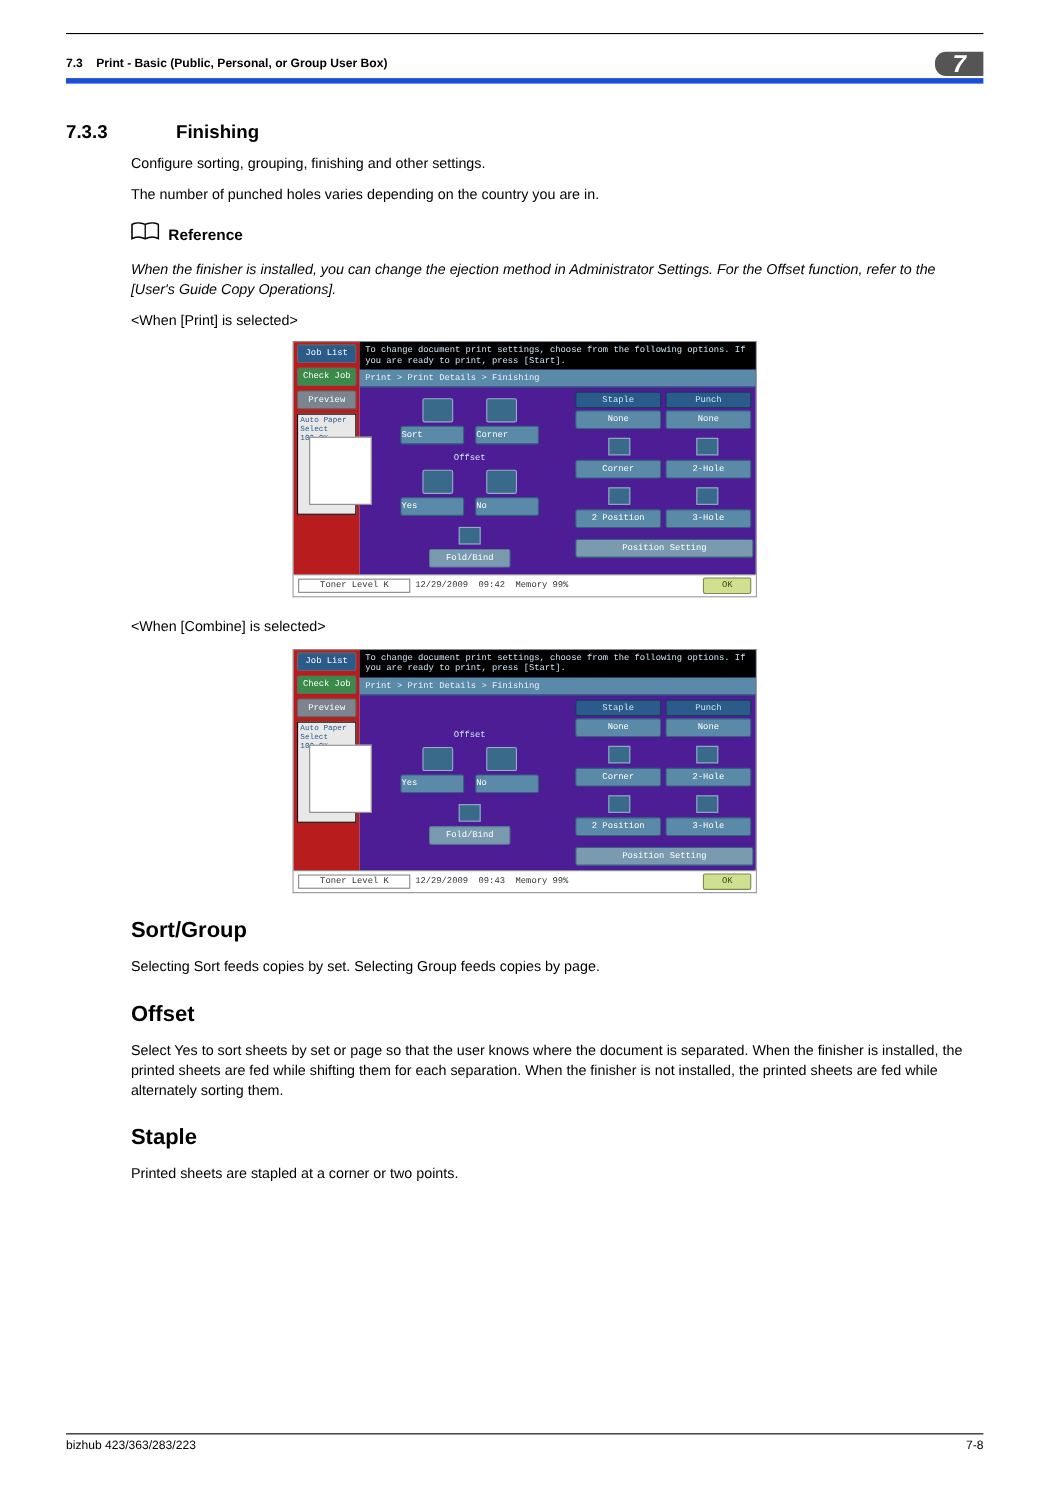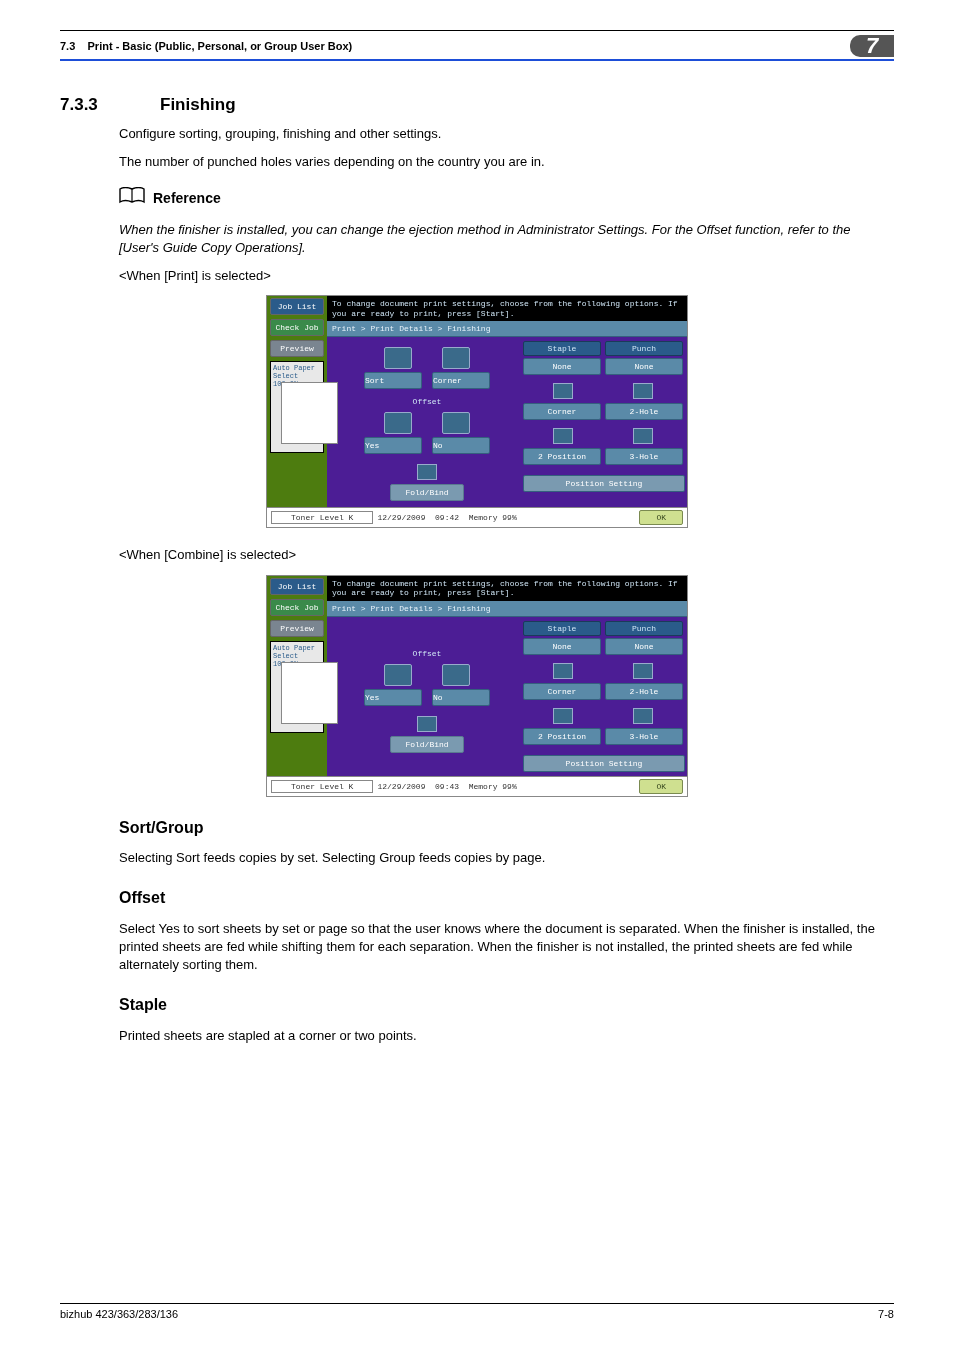--- a/index.html
+++ b/index.html
@@ -1,33 +1,33 @@
 <!DOCTYPE html>
 <html><head>
 <meta charset="utf-8">
 <style>
   html,body{margin:0;padding:0;background:#fff;font-family:Arial,Helvetica,sans-serif;color:#000;}
   .page{width:954px;min-height:1350px;margin:0 auto;position:relative;box-sizing:border-box;padding:30px 60px 40px 60px;}
-  .hdr{display:flex;justify-content:space-between;align-items:center;border-top:1px solid #000;border-bottom:2px solid #1d4ed8;height:26px;font-size:11px;font-weight:bold;padding-top:2px;}
+  .hdr{display:flex;justify-content:space-between;align-items:center;border-top:1px solid #000;border-bottom:5px solid #1d4ed8;height:26px;font-size:11px;font-weight:bold;padding-top:14px;}
   .hdr-right{display:flex;align-items:center;}
   .chapnum{background:#555;color:#fff;font-size:22px;font-style:italic;font-weight:bold;width:44px;height:22px;display:flex;align-items:center;justify-content:center;border-top-left-radius:10px;border-bottom-left-radius:10px;margin-top:-2px;margin-bottom:-2px;}
   .sec-row{display:flex;margin-top:34px;}
   .sec-num{width:100px;font-size:17px;font-weight:bold;}
   .sec-title{font-size:17px;font-weight:bold;}
   .body{margin-left:59px;font-size:13px;line-height:1.4;}
   .body p{margin:10px 0;}
   .ref-row{display:flex;align-items:center;margin-top:16px;}
   .book-icon{margin-right:8px;}
   .ref-label{font-weight:bold;font-size:14px;}
   .ref-text{font-style:italic;font-size:13px;line-height:1.4;}
   .caption{font-size:13px;margin:12px 0 8px 0;}
   .shot-wrap{display:flex;justify-content:center;margin-bottom:18px;}
   .shot{width:420px;border:1px solid #888;background:#fff;font-family:'Courier New',monospace;}
   .shot-top{display:flex;}
-  .shot-left{width:60px;display:flex;flex-direction:column;background:#4d7c0f;}
+  .shot-left{width:60px;display:flex;flex-direction:column;background:#b91c1c;}
   .lbtn{margin:2px 3px;border:1px solid #666;font-size:8px;color:#fff;text-align:center;padding:3px 0;border-radius:2px;}
   .lbtn.blue{background:#2a5b8a;}
   .lbtn.green{background:#3a8a4a;}
   .lbtn.grey{background:#7a8590;color:#fff;}
   .shot-main{flex:1;background:#4c1d95;color:#cfe5f5;}
   .instr{background:#000;color:#cfe5f5;font-size:8px;padding:3px 5px;line-height:1.2;}
   .crumb{background:#5a8aa8;color:#e8f3fb;font-size:8px;padding:3px 5px;border-bottom:1px solid #35607e;}
   .panel-area{display:flex;padding:4px 4px 2px 4px;}
   .pleft{flex:1;display:flex;flex-direction:column;align-items:center;}
   .pright{width:160px;display:flex;flex-direction:column;}
@@ -42,21 +42,21 @@
   .white-label{color:#cfe5f5;font-size:8px;margin:2px 0 0 0;}
   .sm-ico{width:18px;height:14px;background:#3a6a8a;border:1px solid #9ac;margin:4px auto 2px auto;}
   .fold-row{display:flex;justify-content:center;margin:2px 0 4px 0;}
   .fold-btn{background:#7a9ab0;border:1px solid #5a7a90;color:#fff;font-size:8px;padding:3px 14px;border-radius:2px;}
   .preview-area{background:#e8e8e8;margin:2px 3px;border:1px solid #000000;height:90px;position:relative;padding-left:24px;}
   .prev-label{position:absolute;top:2px;left:2px;font-size:7px;color:#2a5b8a;}
   .prev-page{position:absolute;top:20px;left:10px;width:55px;height:60px;background:#fff;border:1px solid #888;}
   .toner-row{display:flex;align-items:center;background:#fff;font-size:8px;color:#333;padding:2px 4px;border-top:1px solid #888;}
   .toner-box{border:1px solid #888;padding:1px 19px;margin-right:4px;}
   .ok-btn{margin-left:auto;background:#cfe090;border:1px solid #7a8a50;color:#3a4a20;font-size:8px;padding:2px 16px;border-radius:2px;}
-  .sub-h{font-size:16px;font-weight:bold;margin:20px 0 8px 0;}
+  .sub-h{font-size:20px;font-weight:bold;margin:20px 0 8px 0;}
   .ftr{position:absolute;bottom:30px;left:60px;right:60px;border-top:1px solid #000;display:flex;justify-content:space-between;font-size:11px;padding-top:4px;}
 </style>
 </head>
 <body>
 
 <div class="page">
 
   <div class="hdr">
     <div>
       <span>7.3</span>&nbsp;&nbsp;&nbsp;
@@ -252,17 +252,17 @@
     <p>Selecting Sort feeds copies by set. Selecting Group feeds copies by page.</p>
 
     <div class="sub-h">Offset</div>
     <p>Select Yes to sort sheets by set or page so that the user knows where the document is separated. When the finisher is installed, the printed sheets are fed while shifting them for each separation. When the finisher is not installed, the printed sheets are fed while alternately sorting them.</p>
 
     <div class="sub-h">Staple</div>
     <p>Printed sheets are stapled at a corner or two points.</p>
   </div>
 
   <div class="ftr">
-    <span>bizhub 423/363/283/136</span>
+    <span>bizhub 423/363/283/223</span>
     <span>7-8</span>
   </div>
 
 </div>
 
 </body></html>

